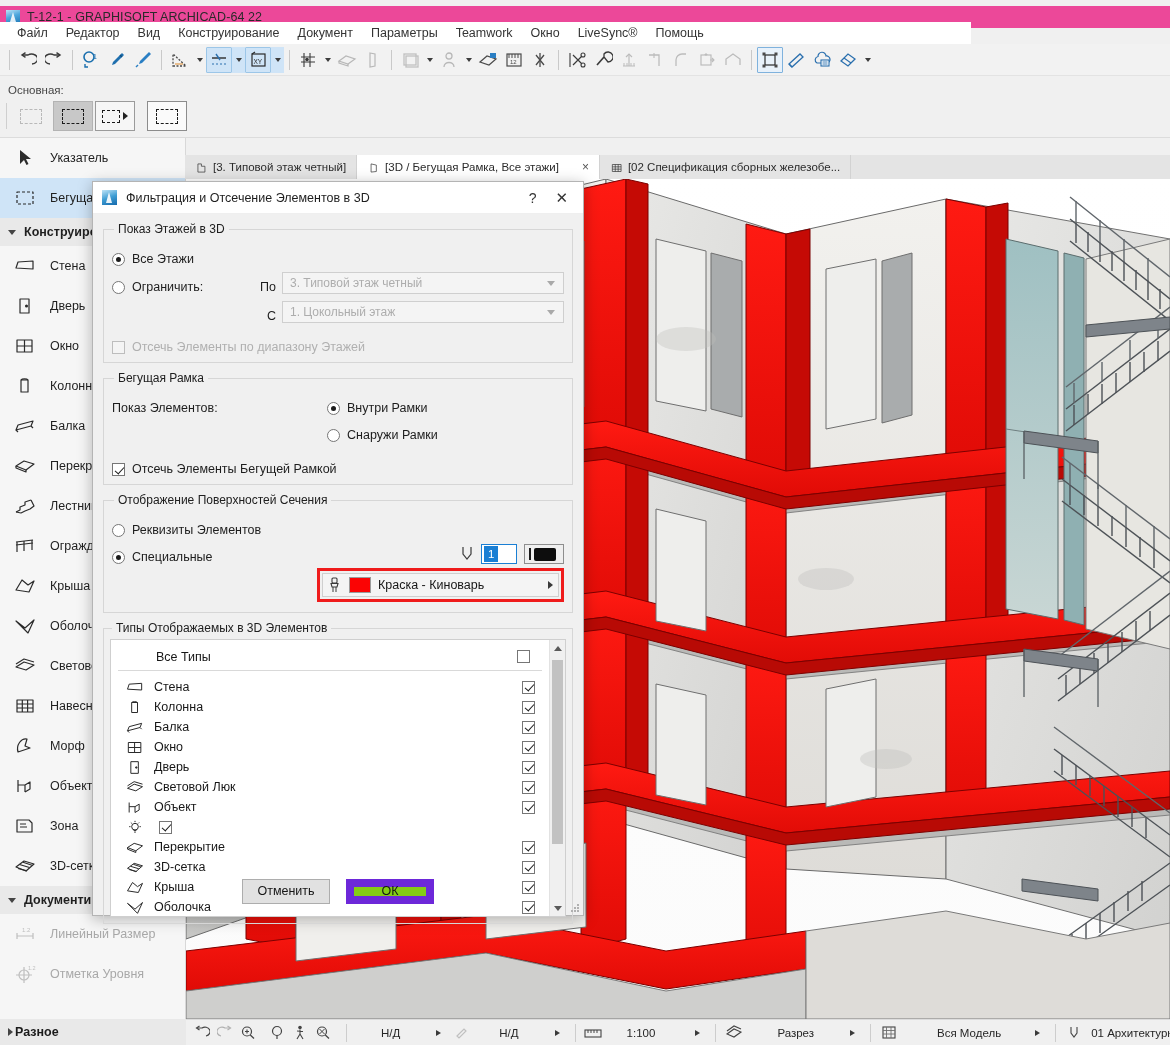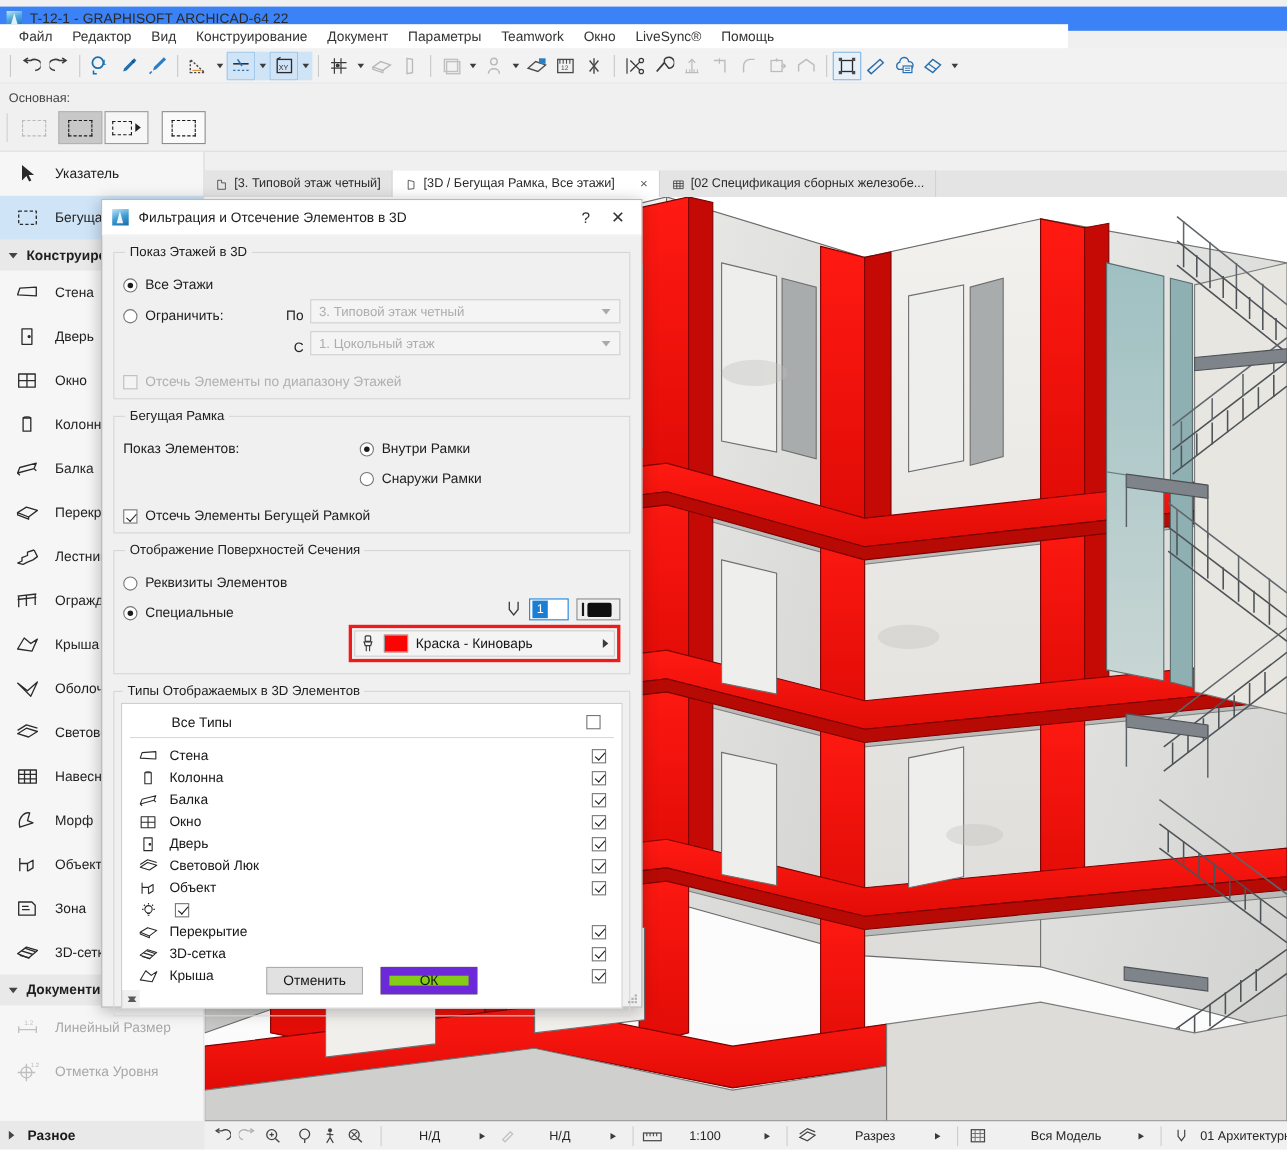--- a/index.html
+++ b/index.html
@@ -9,21 +9,21 @@
     font-family:"Liberation Sans", sans-serif;
     font-size:12px; color:#1b1b1b;
     background:#f0f0f0;
     -webkit-font-smoothing:antialiased;
   }
   #app { position:relative; width:1170px; height:1045px; }
 
   
   .titlebar {
     position:absolute; left:0; top:6px; width:1170px; height:22px;
-    background:#3b82f6; display:flex; align-items:center; padding-left:6px;
+    background:#ec4899; display:flex; align-items:center; padding-left:6px;
   }
   .app-logo {
     width:14px; height:14px; margin-right:7px; flex:none; position:relative;
   }
   .app-logo:before{
     content:""; position:absolute; left:0; top:0; width:14px; height:14px;
     background:linear-gradient(160deg,#bfe4f7 0%, #4fa8dd 45%, #1b74b4 100%);
   }
   .app-logo:after{
     content:""; position:absolute; left:4px; top:2px;
@@ -112,21 +112,21 @@
   .tbx-row.dim { color:#a8a8a8; }
   .tbx-group {
     height:28px; display:flex; align-items:center; gap:8px; padding-left:8px;
     font-size:12.5px; font-weight:bold; color:#1f1f1f; background:#e9e9e9;
   }
   .tbx-ico { width:26px; height:24px; flex:none; display:flex; align-items:center; justify-content:center; }
   .tri-d { width:0;height:0;border-left:4px solid transparent;border-right:4px solid transparent;border-top:5px solid #444; }
   .tri-r { width:0;height:0;border-top:4px solid transparent;border-bottom:4px solid transparent;border-left:5px solid #444; }
   .tbx-bottom {
     position:absolute; left:0; bottom:0; width:186px; height:26px; background:#e9e9e9;
-    display:flex; align-items:center; gap:12px; padding-left:8px; font-weight:bold; font-size:12.5px;
+    display:flex; align-items:center; gap:2px; padding-left:8px; font-weight:bold; font-size:12.5px;
   }
 
   
   .viewport {
     position:absolute; left:186px; top:179px; width:984px; height:840px;
     overflow:hidden; background:#ffffff;
   }
   .vp-canvas { position:absolute; inset:0; }
 
   
@@ -209,21 +209,20 @@
     display:flex; align-items:center; padding:0 5px 0 4px; gap:7px;
   }
   .brush-ico { width:15px; height:17px; flex:none; }
   .mat-swatch { width:22px; height:16px; background:#fb0404; border:1px solid #9b9b9b; flex:none;}
   .mat-name { flex:1; font-size:12.5px; color:#171717; }
   .mat-arrow { width:0;height:0;border-top:4px solid transparent;border-bottom:4px solid transparent;border-left:5px solid #3a3a3a;}
 
   .listbox {
     border:1px solid #cfcfcf; background:#ffffff; height:278px; position:relative; overflow:hidden;
     display:flex;
-    flex-direction:column;
   }
   .list-main { flex:1; overflow:hidden; }
   .list-head {
     height:28px; display:flex; align-items:center; padding:0 0 0 0; border-bottom:1px solid #d9d9d9;
     margin:3px 7px 0 7px;
   }
   .li-ico { width:38px; flex:none; display:flex; align-items:center; justify-content:center; }
   .li-name { flex:1; font-size:12.5px; color:#171717; }
   .li-cb { width:30px; flex:none; display:flex; align-items:center; justify-content:center; }
   .list-row { height:20px; display:flex; align-items:center; padding:0 2px 0 5px; }

